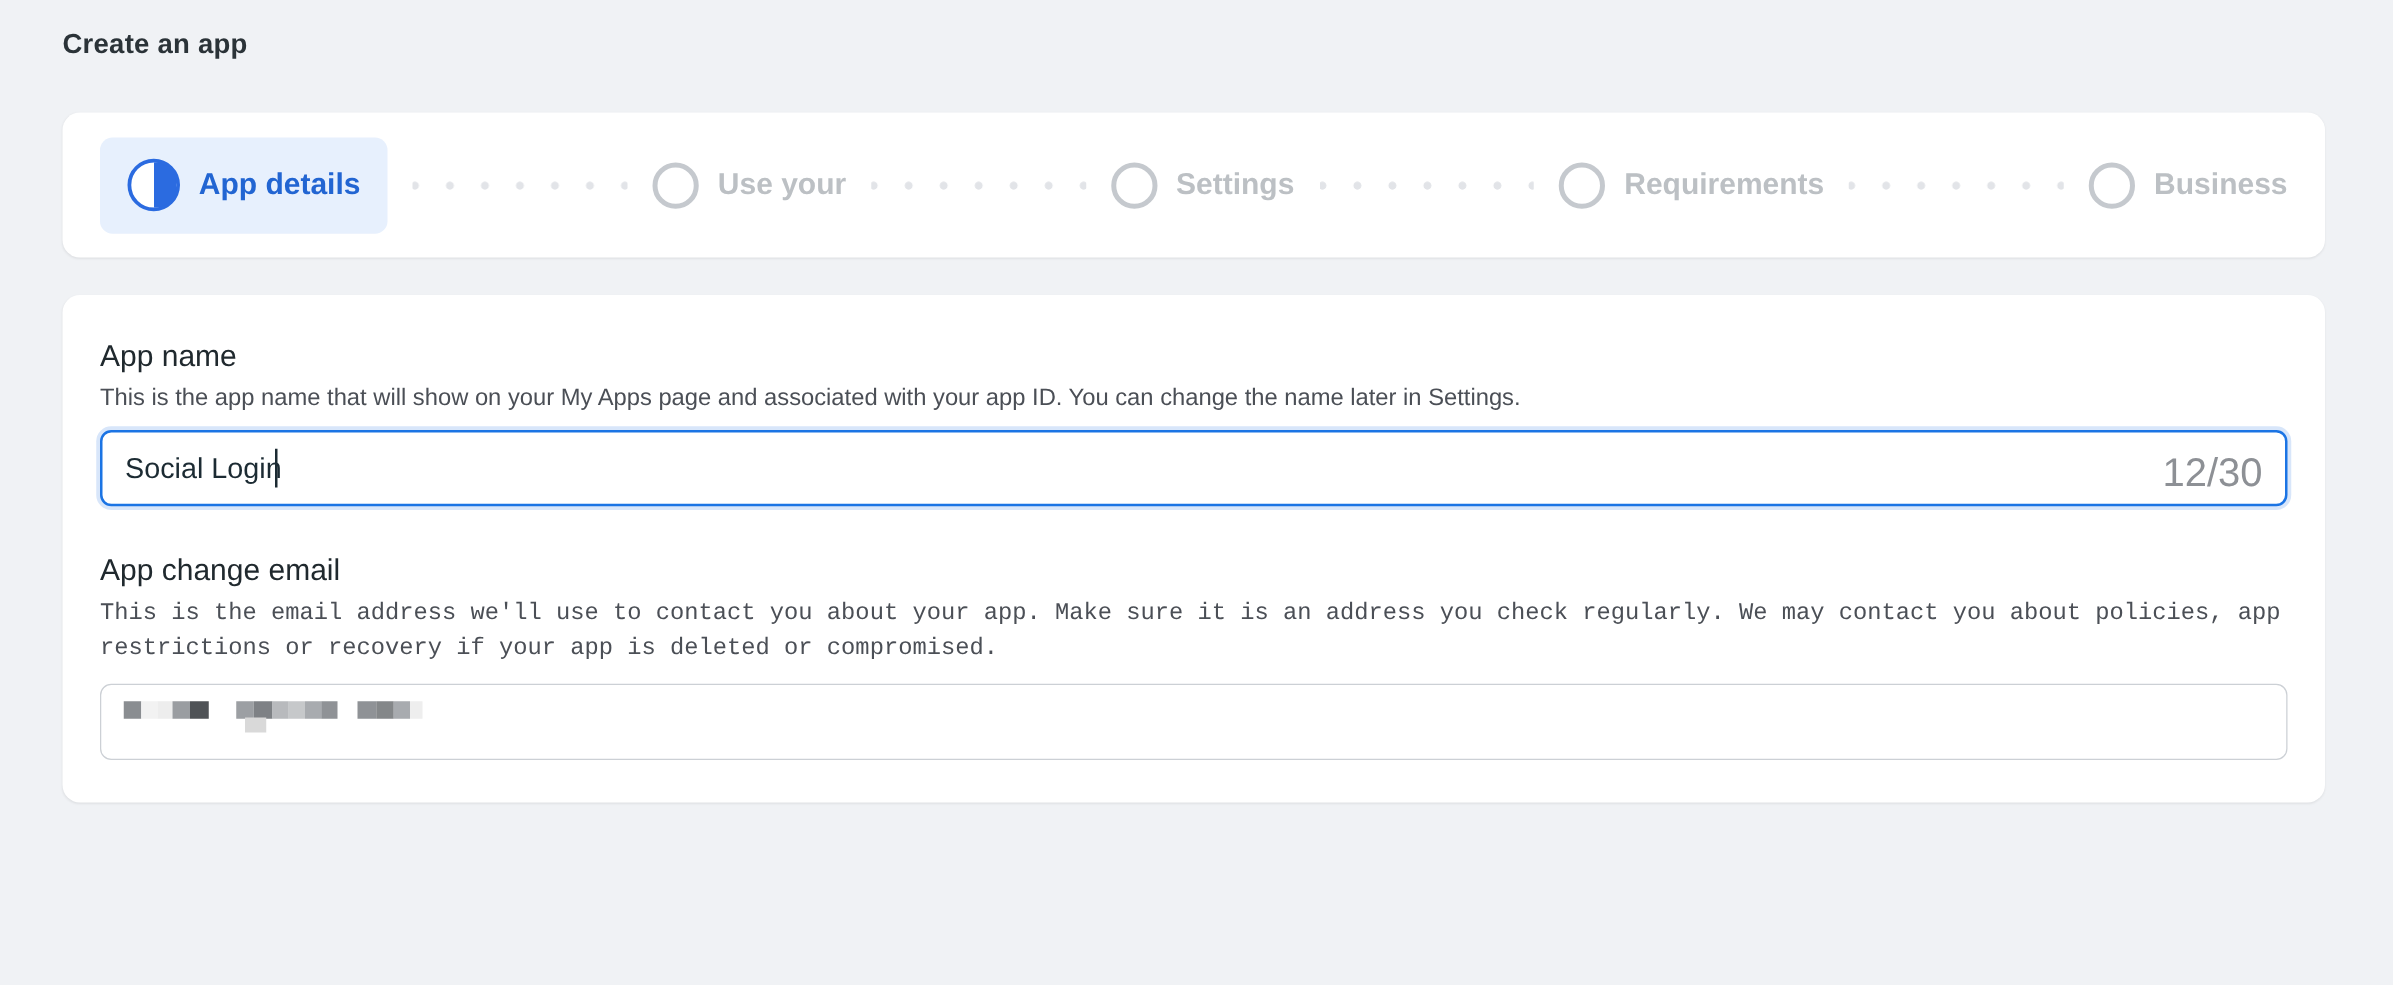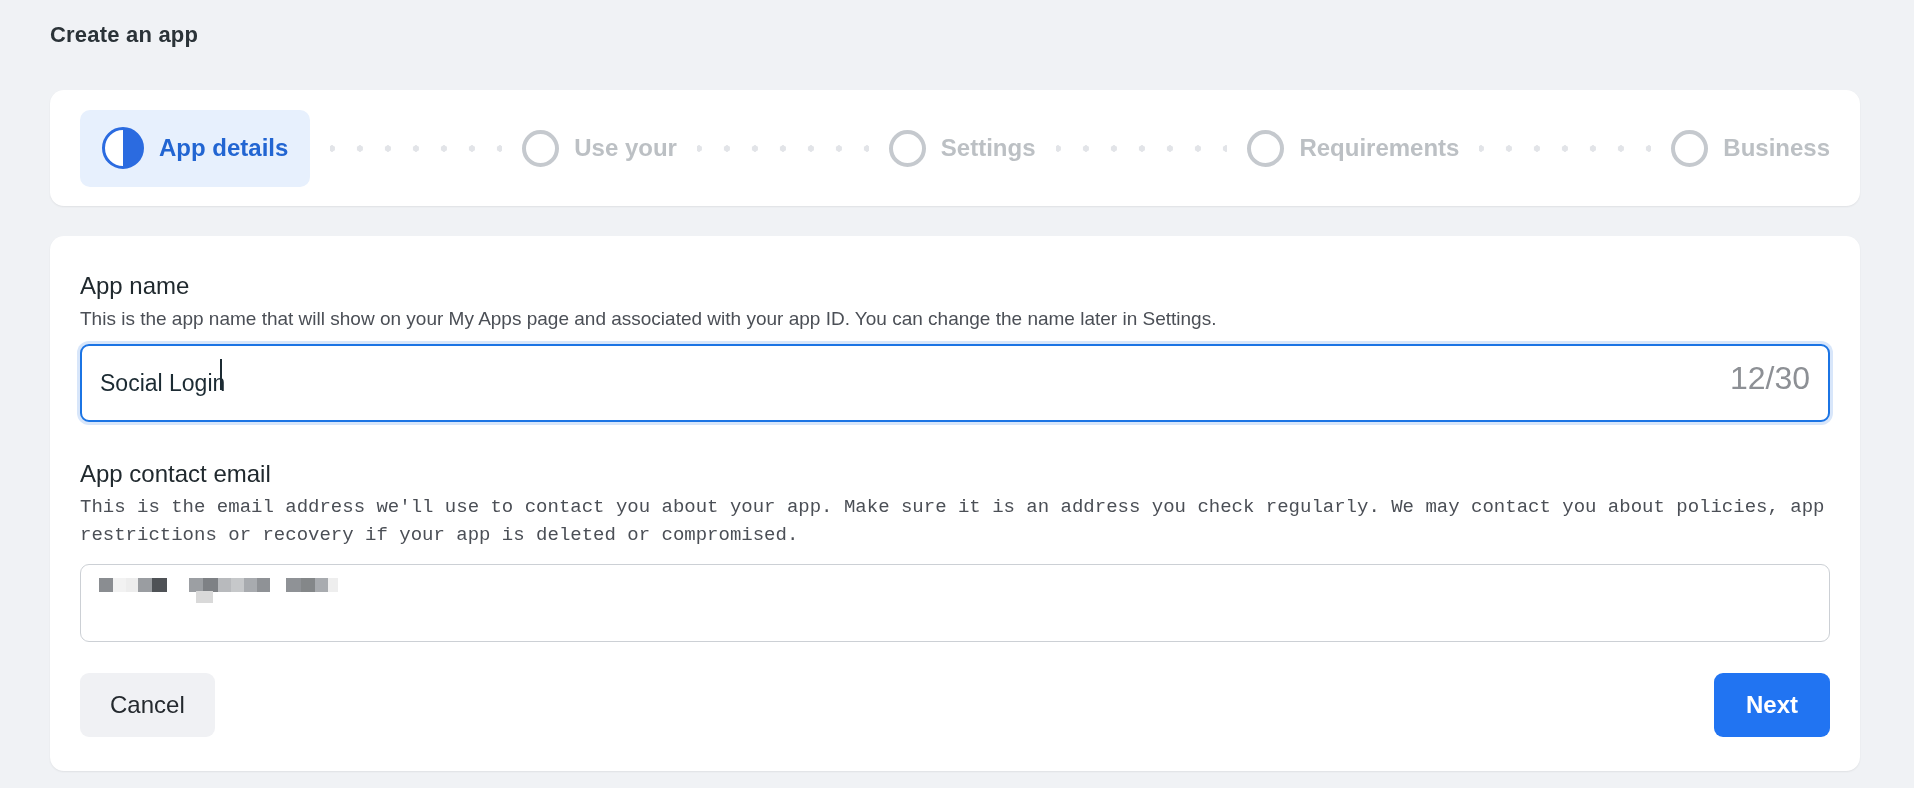--- a/index.html
+++ b/index.html
@@ -56,21 +56,21 @@
 
   
   .form-card { margin-top: 30px; padding: 36px 30px 34px 30px; }
   .field-label { font-size: 24px; font-weight: 400; margin: 0 0 5px 0; color: #20292e; }
   .field-desc {
     font-size: 19px; line-height: 28px; color: #4b4f56;
     margin: 0 0 11px 0; max-width: 1790px;
   }
   .input-wrap { position: relative; }
   .text-input {
-    width: 100%; height: 78px;
+    width: 100%; height: 61px;
     border-radius: 9px;
     font-family: "Liberation Sans", "DejaVu Sans", sans-serif;
     font-size: 23px; color: #1c2b33;
     padding: 0 110px 0 18px;
     outline: none;
   }
   .text-input.focused {
     border: 2px solid #1b74e4;
     box-shadow: 0 0 0 3px #d8e6fa;
   }
@@ -148,21 +148,21 @@
       <h2 class="field-label">App name</h2>
       <p class="field-desc">This is the app name that will show on your My Apps page and associated with your app ID. You can change the name later in Settings.</p>
       <div class="input-wrap">
         <input class="text-input focused" type="text" value="Social Login" style="">
         <span class="caret"></span>
         <span class="char-counter">12/30</span>
       </div>
     </div>
 
     <div class="field email-field">
-      <h2 class="field-label">App contact email</h2>
+      <h2 class="field-label">App change email</h2>
       <p class="field-desc">This is the email address we'll use to contact you about your app. Make sure it is an address you check regularly. We may contact you about policies, app restrictions or recovery if your app is deleted or compromised.</p>
       <div class="input-wrap">
         <input class="text-input plain" type="text" value="" style="">
         <div class="redacted" id="redacted-email">
             <span class="px" style="width: 14px; background: rgb(138, 141, 145);"></span>
             <span class="px" style="width: 13px; background: rgb(242, 242, 242);"></span>
             <span class="px" style="width: 12px; background: rgb(237, 237, 237);"></span>
             <span class="px" style="width: 14px; background: rgb(154, 157, 161);"></span>
             <span class="px" style="width: 15px; background: rgb(79, 82, 86);"></span>
             <span class="px" style="width: 22px; background: transparent;"></span>
@@ -175,19 +175,15 @@
             <span class="px" style="width: 16px; background: transparent;"></span>
             <span class="px" style="width: 15px; background: rgb(143, 146, 150);"></span>
             <span class="px" style="width: 14px; background: rgb(132, 135, 137);"></span>
             <span class="px" style="width: 13px; background: rgb(168, 171, 175);"></span>
             <span class="px" style="width: 10px; background: rgb(238, 238, 238);"></span>
             <span class="descender" style="left: 97px; width: 17px; background: rgb(217, 217, 217);"></span>
           </div>
       </div>
     </div>
 
-    <div class="actions">
-      <button class="btn btn-cancel">Cancel</button>
-      <button class="btn btn-next">Next</button>
-    </div>
 
   </div>
 </div>
 
 </body></html>

